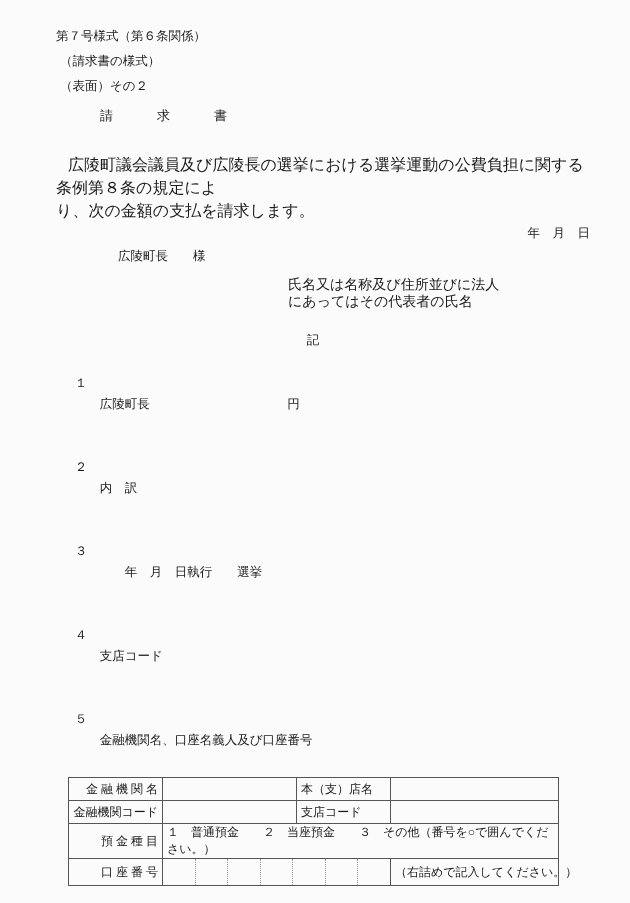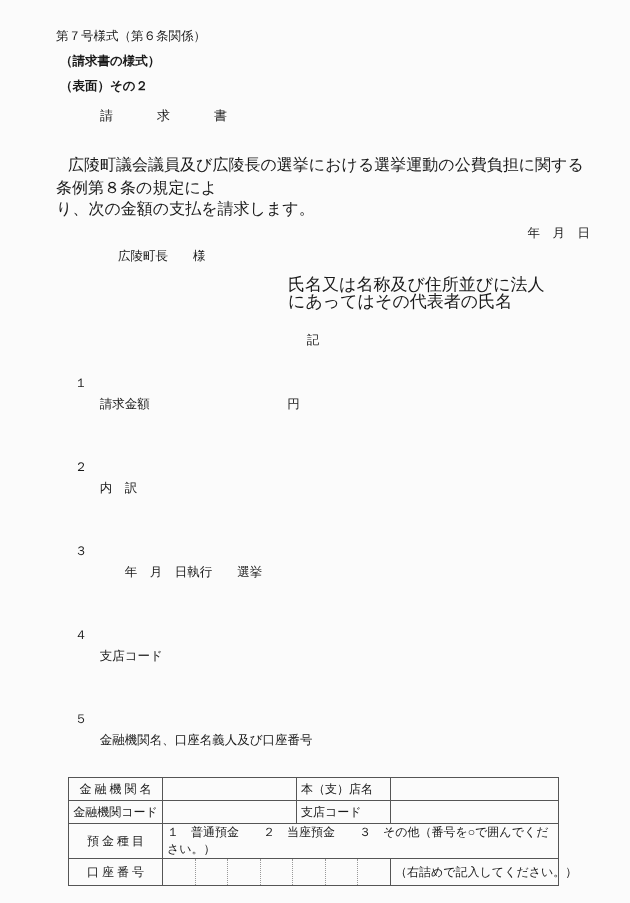--- a/index.html
+++ b/index.html
@@ -25,21 +25,20 @@
   }
 
   
   .hdr-line {
     font-size: 12.5px;
     line-height: 25px;
     white-space: pre;
   }
   .hdr-indent {
     padding-left: 4px;
-    font-weight: bold;
   }
 
   
   .title-block {
     margin-top: 6px;
   }
   .doc-title {
     font-size: 13px;
     letter-spacing: 44px;
     padding-left: 44px;
@@ -57,21 +56,20 @@
     margin-top: 26px;
     font-size: 16px;
     line-height: 23px;
   }
   .body-para .l1 {
     text-indent: 12px;
     white-space: pre-wrap;
   }
   .body-para .l2 {
     white-space: pre-wrap;
-    font-family: Liberation Mono, monospace;
   }
 
   
   .date-line {
     font-size: 12.5px;
     line-height: 23px;
     padding-left: 76px;
     white-space: pre;
     text-align: right;
   }
@@ -79,21 +77,21 @@
     font-size: 12.5px;
     line-height: 23px;
     padding-left: 62px;
     white-space: pre;
   }
 
   
   .signer {
     margin-top: 8px;
     padding-left: 232px;
-    font-size: 17px;
+    font-size: 14px;
     line-height: 17px;
   }
   .signer div {
     white-space: pre;
   }
 
   
   .ki {
     margin-top: 20px;
     text-align: center;
@@ -132,21 +130,21 @@
     font-size: 12px;
   }
   .bank-table td {
     border: 1px solid #555;
     height: 22px;
     padding: 0 4px;
     vertical-align: middle;
   }
   .lbl {
     width: 94px;
-    text-align: center;
+    text-align: right;
     white-space: pre;
     letter-spacing: 0;
   }
   .mid-lbl {
     text-align: left;
     white-space: pre;
   }
   .row-tall td {
     height: 25px;
   }
@@ -204,21 +202,21 @@
     <div>氏名又は名称及び住所並びに法人</div>
     <div>にあってはその代表者の氏名</div>
   </div>
 
   <div class="ki">記</div>
 
   <div class="items">
 
     <div class="item-row">
       <span>１</span>
-      <span>　　</span><span>請求金額</span><span class="amount-unit">円</span>
+      <span>　　</span><span>広陵町長</span><span class="amount-unit">円</span>
     </div>
 
     <div class="item-row">
       <span>２</span>
       <span>　　</span><span>内　訳</span>
     </div>
 
 
     <div class="item-row">
       <span>３</span>

